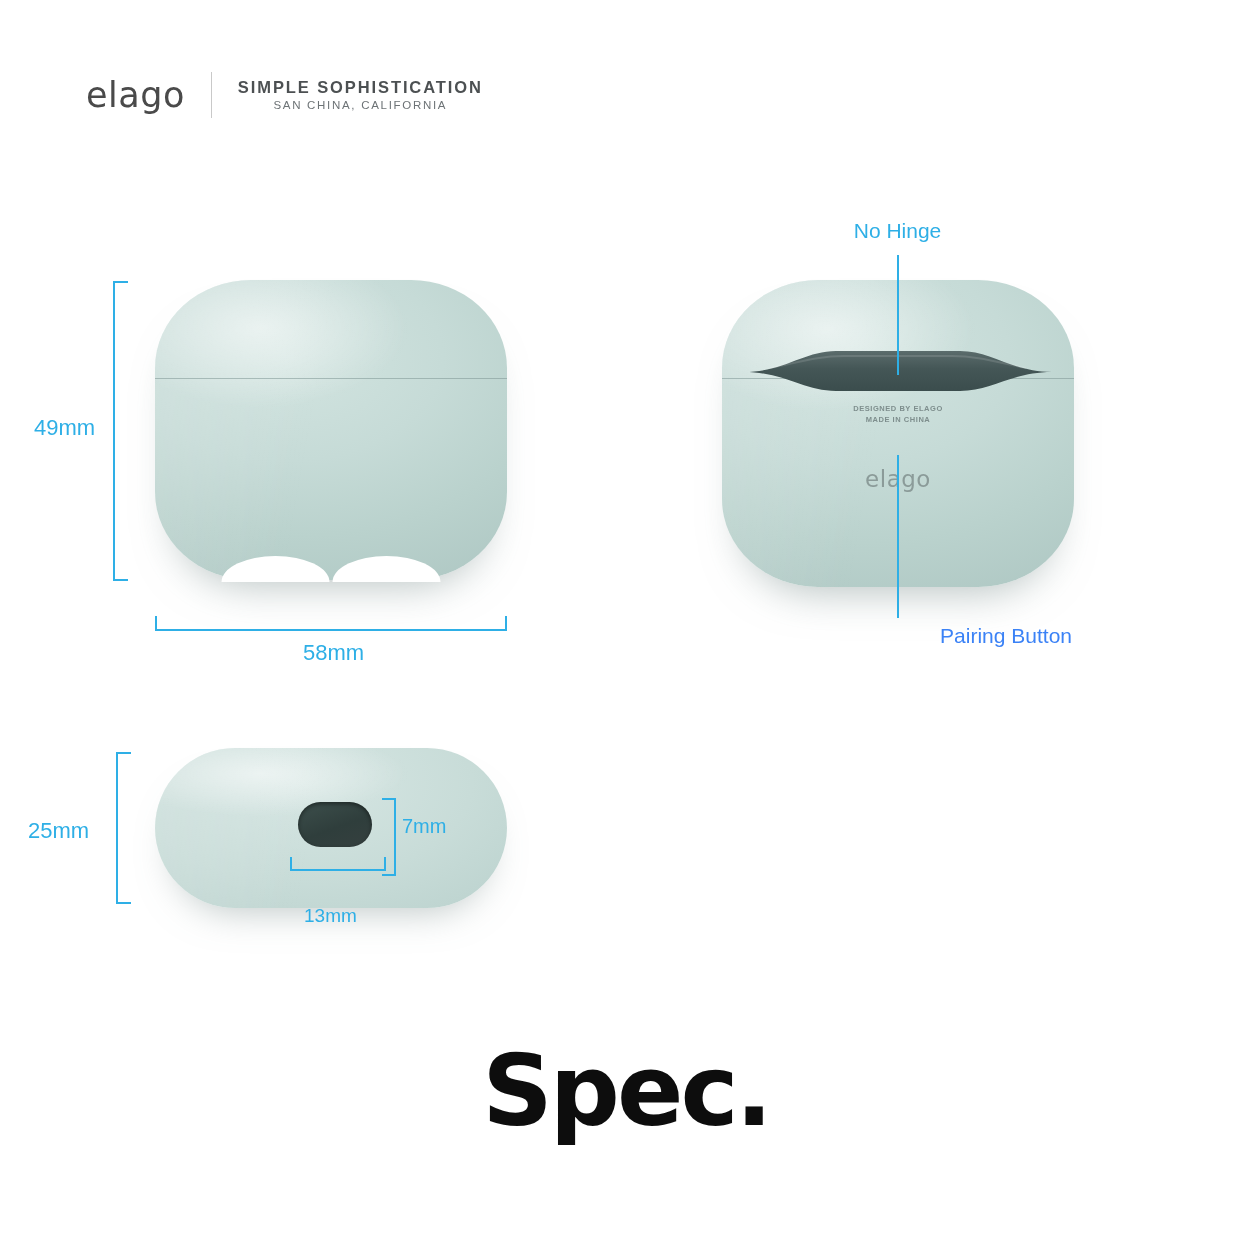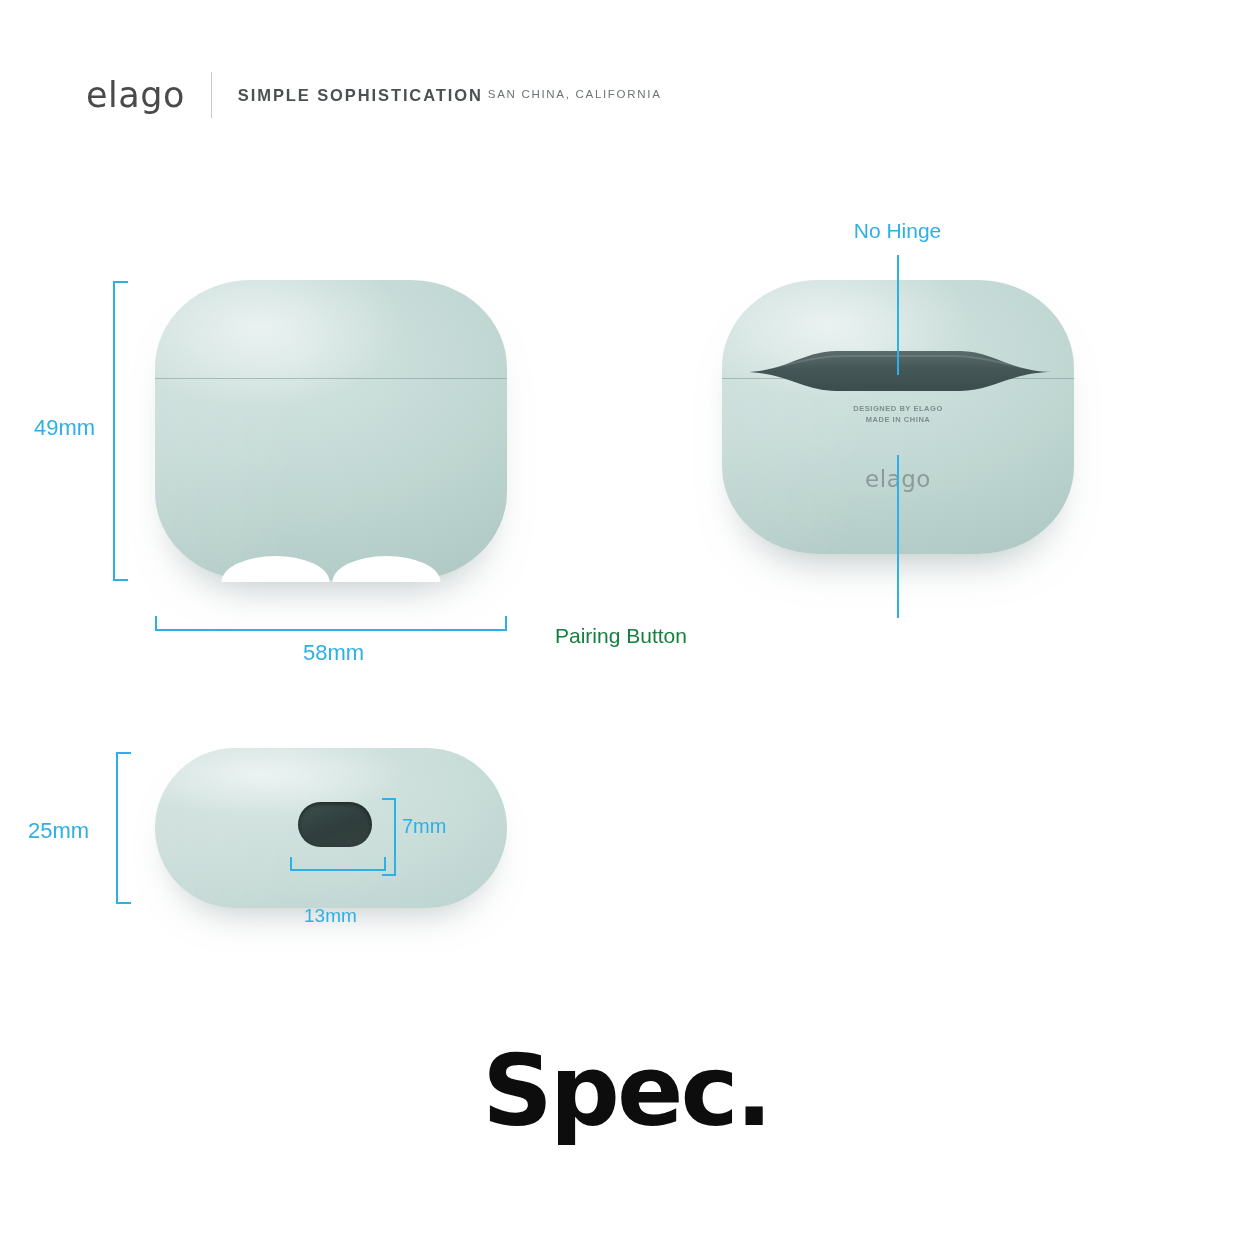--- a/index.html
+++ b/index.html
@@ -33,21 +33,21 @@
     font-weight: 400;
     line-height: 1;
   }
   .header-divider {
     width: 1px;
     height: 46px;
     background: #c9c9c9;
   }
   .tagline-block {
     display: flex;
-    flex-direction: row;
+    flex-direction: column;
     align-items: center;
     gap: 5px;
   }
   .tagline-main {
     font-size: 16.5px;
     font-weight: 700;
     letter-spacing: 1.9px;
     color: #4c5052;
     line-height: 1;
   }
@@ -112,21 +112,21 @@
     border-radius: 50% 50% 0 0 / 100% 100% 0 0;
   }
   .notch.left { left: -2px; }
   .notch.right { right: -2px; }
 
   
   #back-case {
     left: 722px;
     top: 280px;
     width: 352px;
-    height: 274px;
+    height: 307px;
     border-radius: 96px / 88px;
     box-shadow: 0 26px 42px -22px rgba(120,140,138,0.55);
   }
   .hinge-slot {
     position: absolute;
     left: 22px;
     right: 22px;
     top: 68px;
     height: 46px;
     z-index: 3;
@@ -216,24 +216,24 @@
   #label-no-hinge {
     left: 0; right: 0; top: 219px;
     text-align: center;
     font-size: 21px;
     width: 1240px;
     color: #2eafe6;
   }
   #label-no-hinge .inner { margin-left: 555px; }
   #label-pairing {
     left: 0; right: 0; top: 624px;
-    text-align: left;
+    text-align: right;
     font-size: 21px;
     width: 1072px;
-    color: #15803d;
+    color: #3b82f6;
   }
   #label-pairing .inner { margin-left: 555px; }
 
   #leader-top { left: 897px; top: 255px; height: 120px; }
   #leader-bottom { left: 897px; top: 455px; height: 163px; }
 
   
   #spec-title {
     position: absolute;
     left: 12px;

